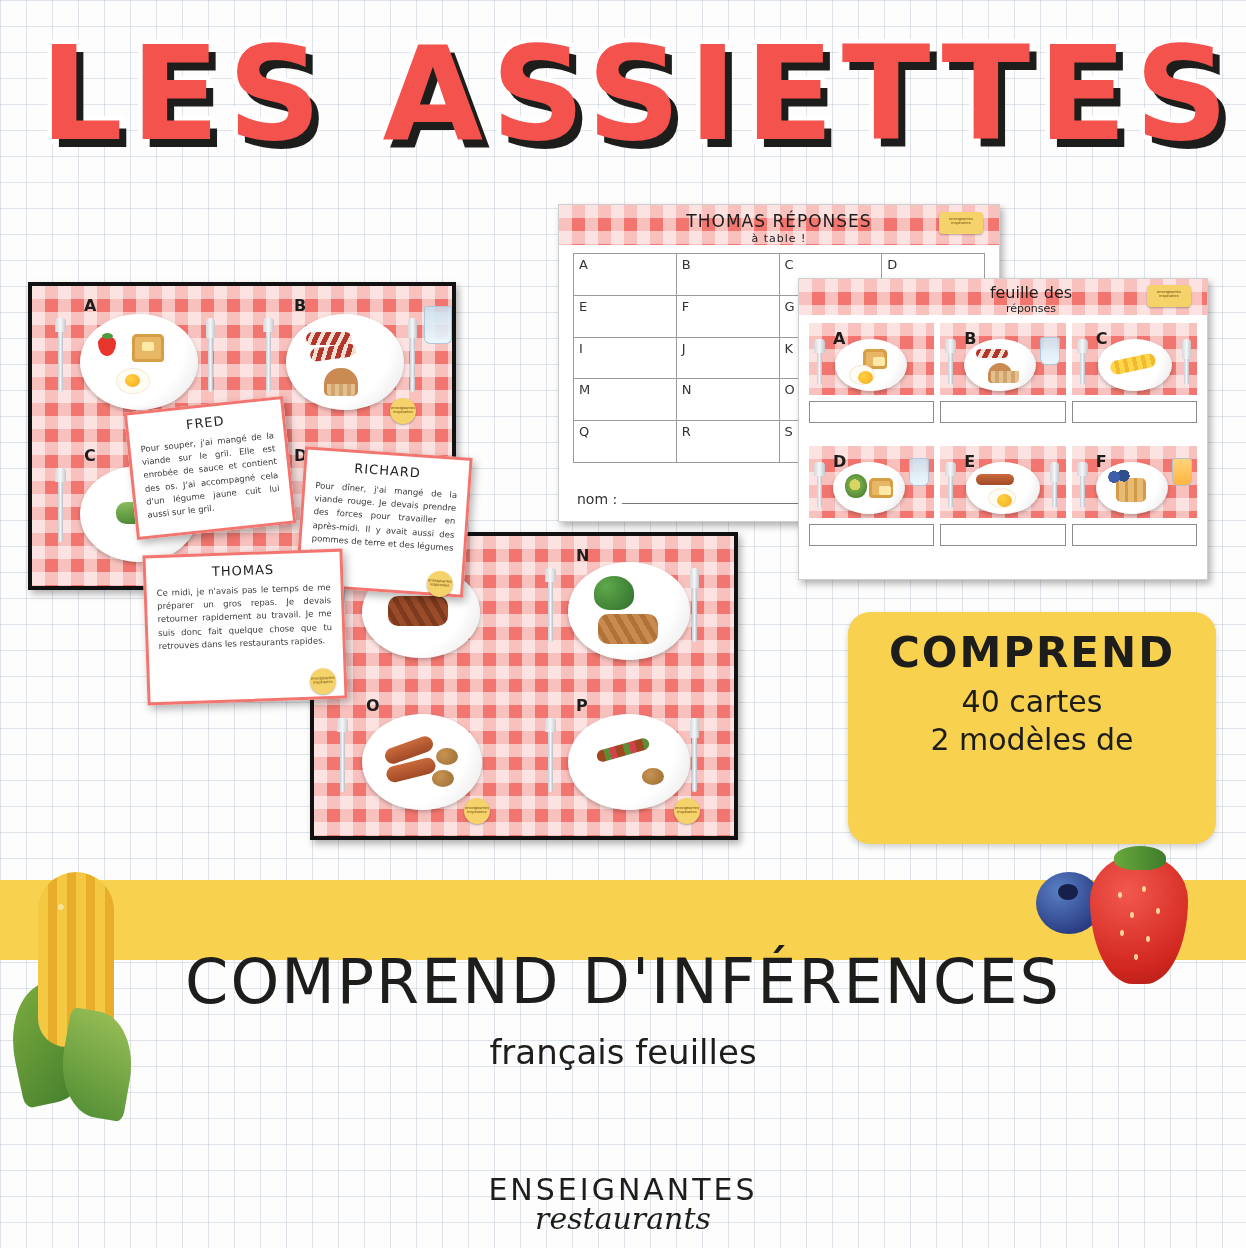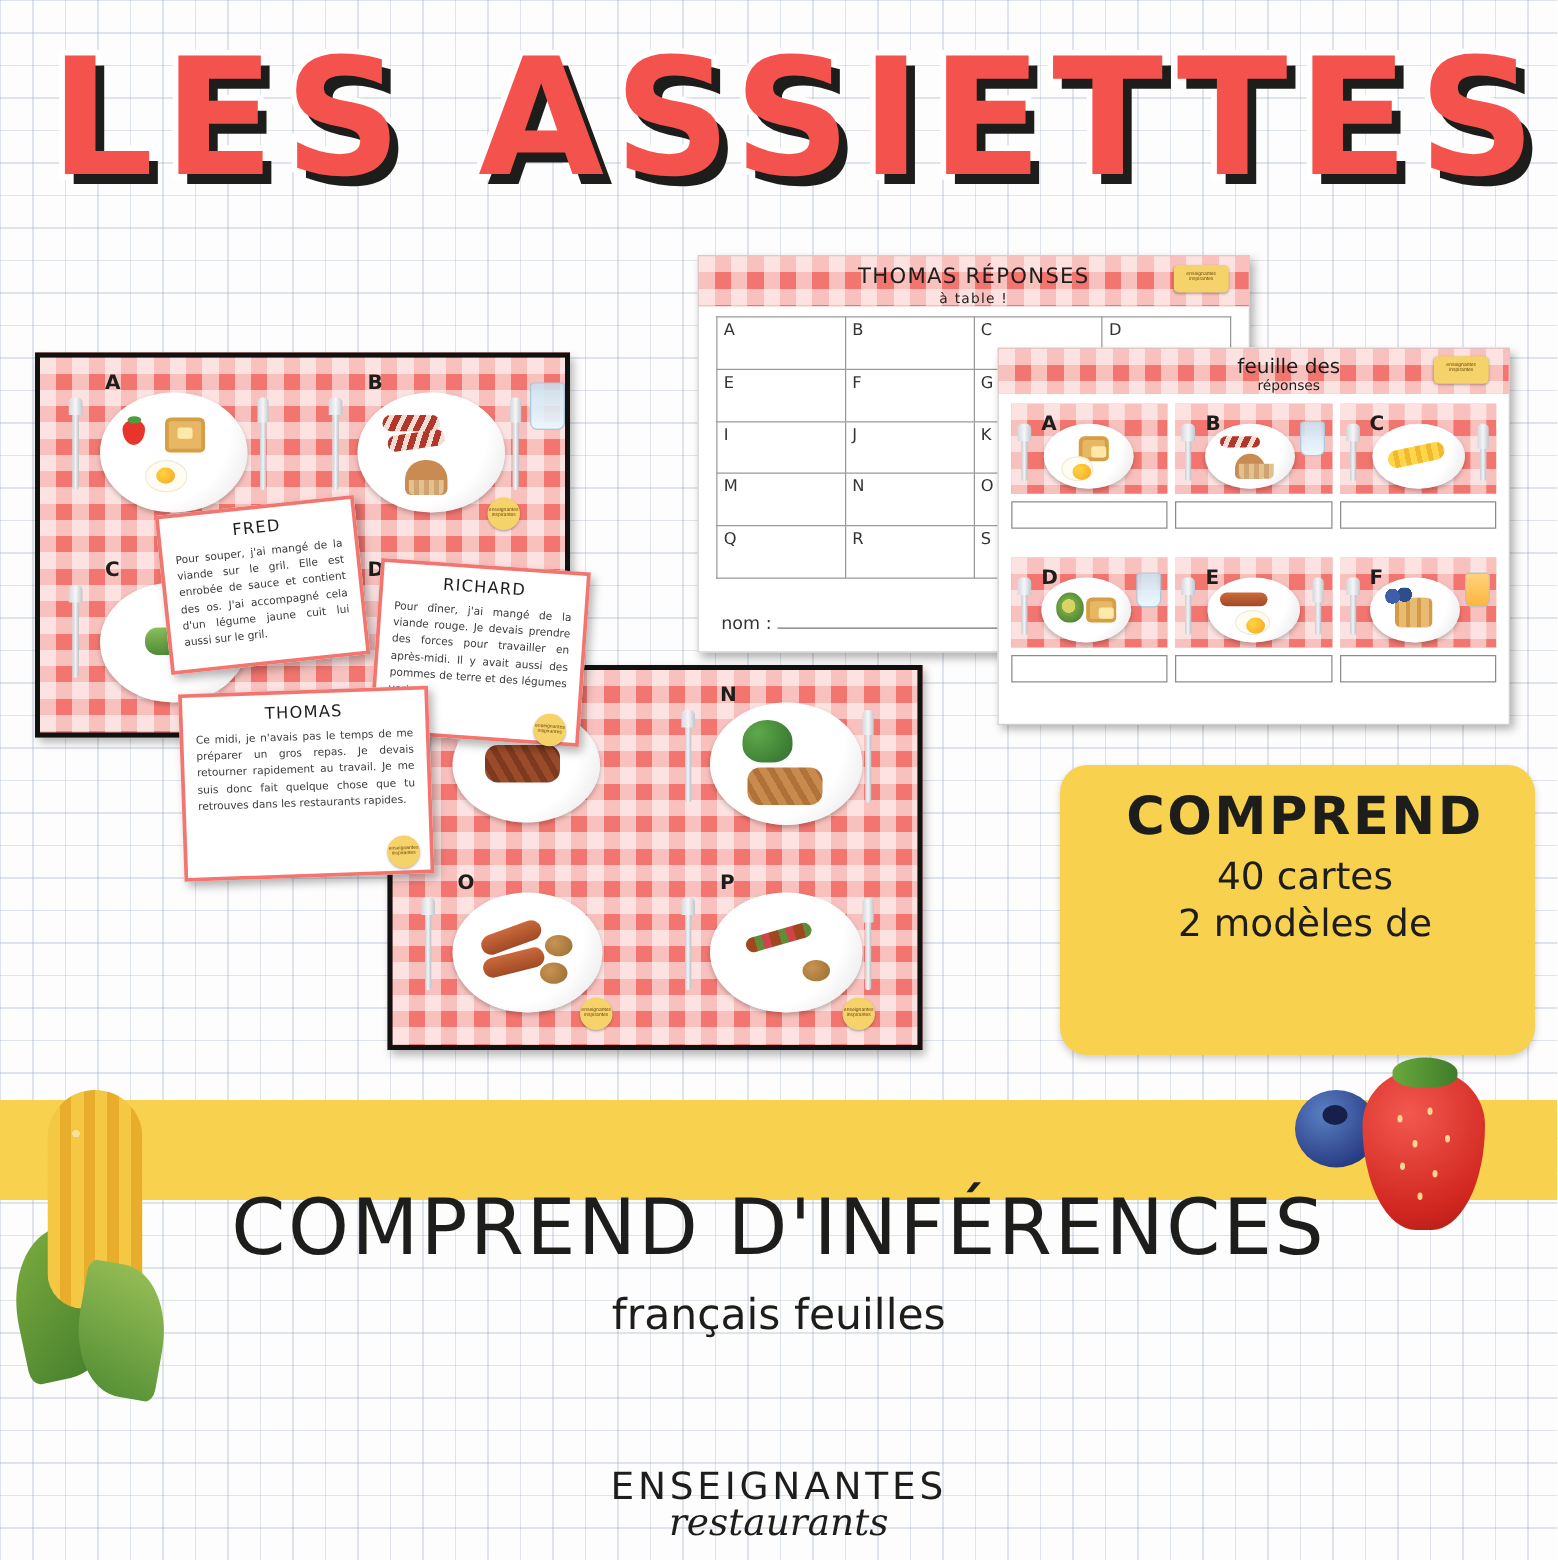--- a/index.html
+++ b/index.html
@@ -304,21 +304,20 @@
   }
 
   
   #infobox {
     position: absolute;
     left: 848px; top: 612px;
     width: 368px; height: 232px;
     background: #f8d14f;
     border-radius: 22px;
     box-shadow: 0 3px 6px rgba(0,0,0,0.18);
-    padding-left: 12px;
   }
   #infobox .comprend {
     text-align: center;
     font-family: "DejaVu Sans", sans-serif;
     font-weight: bold;
     font-size: 42px;
     letter-spacing: 2px;
     color: #1d1d1b;
     margin-top: 16px;
   }

